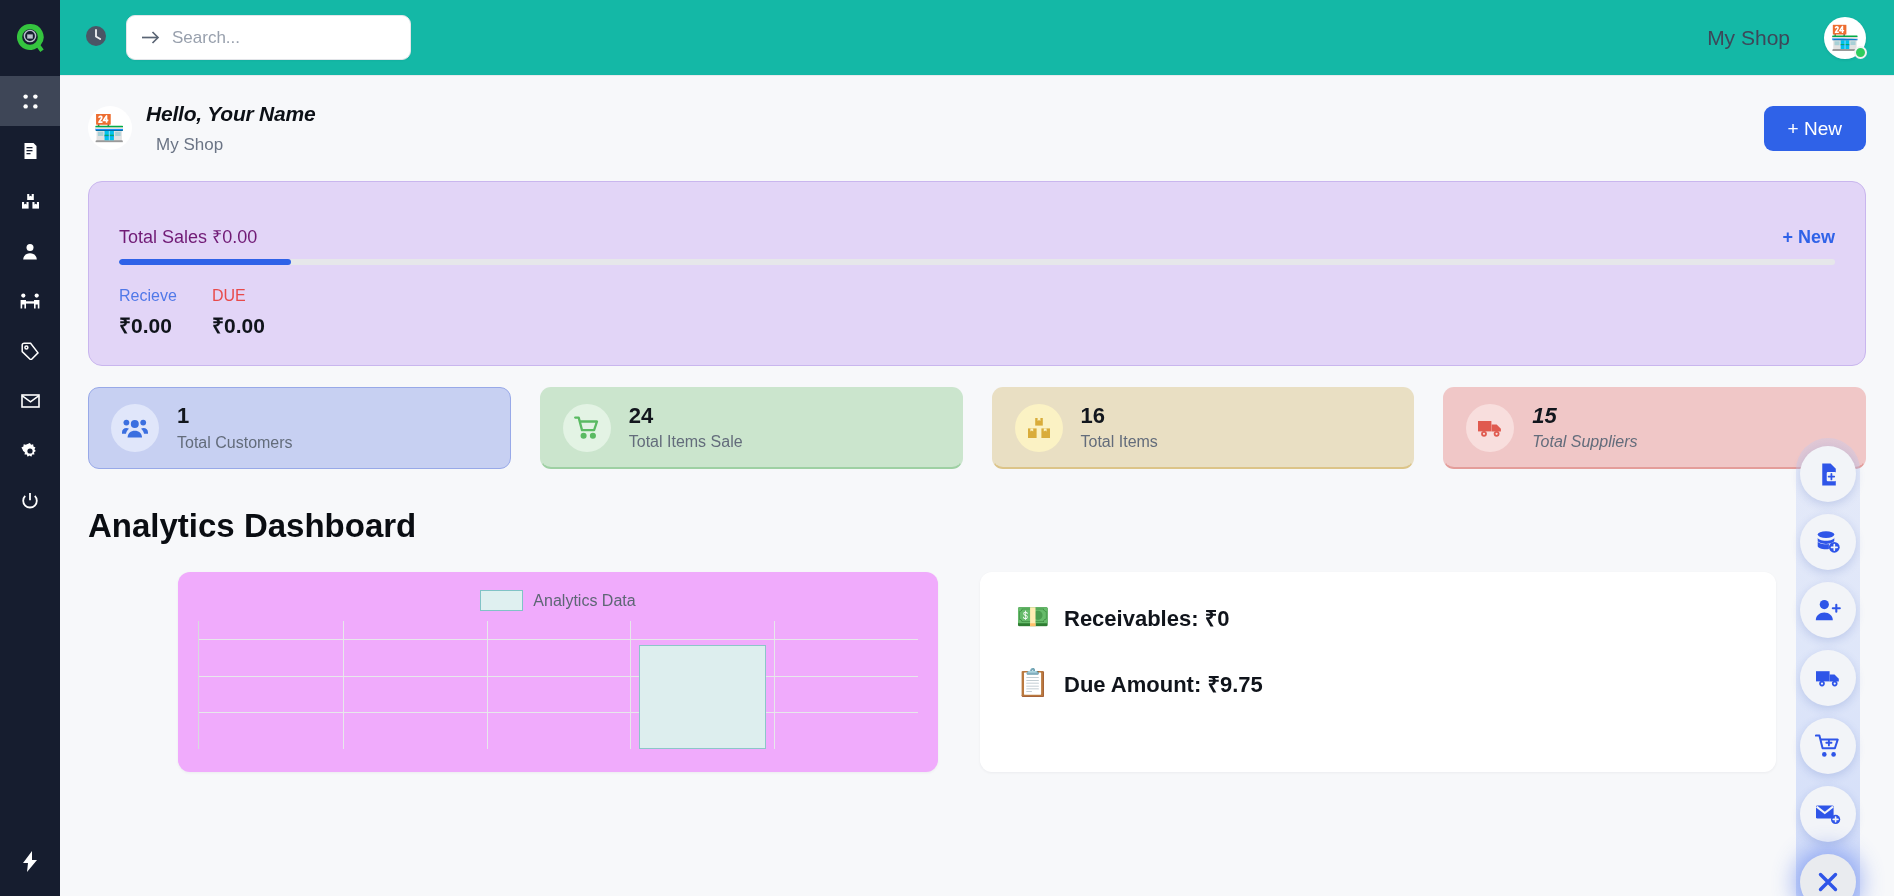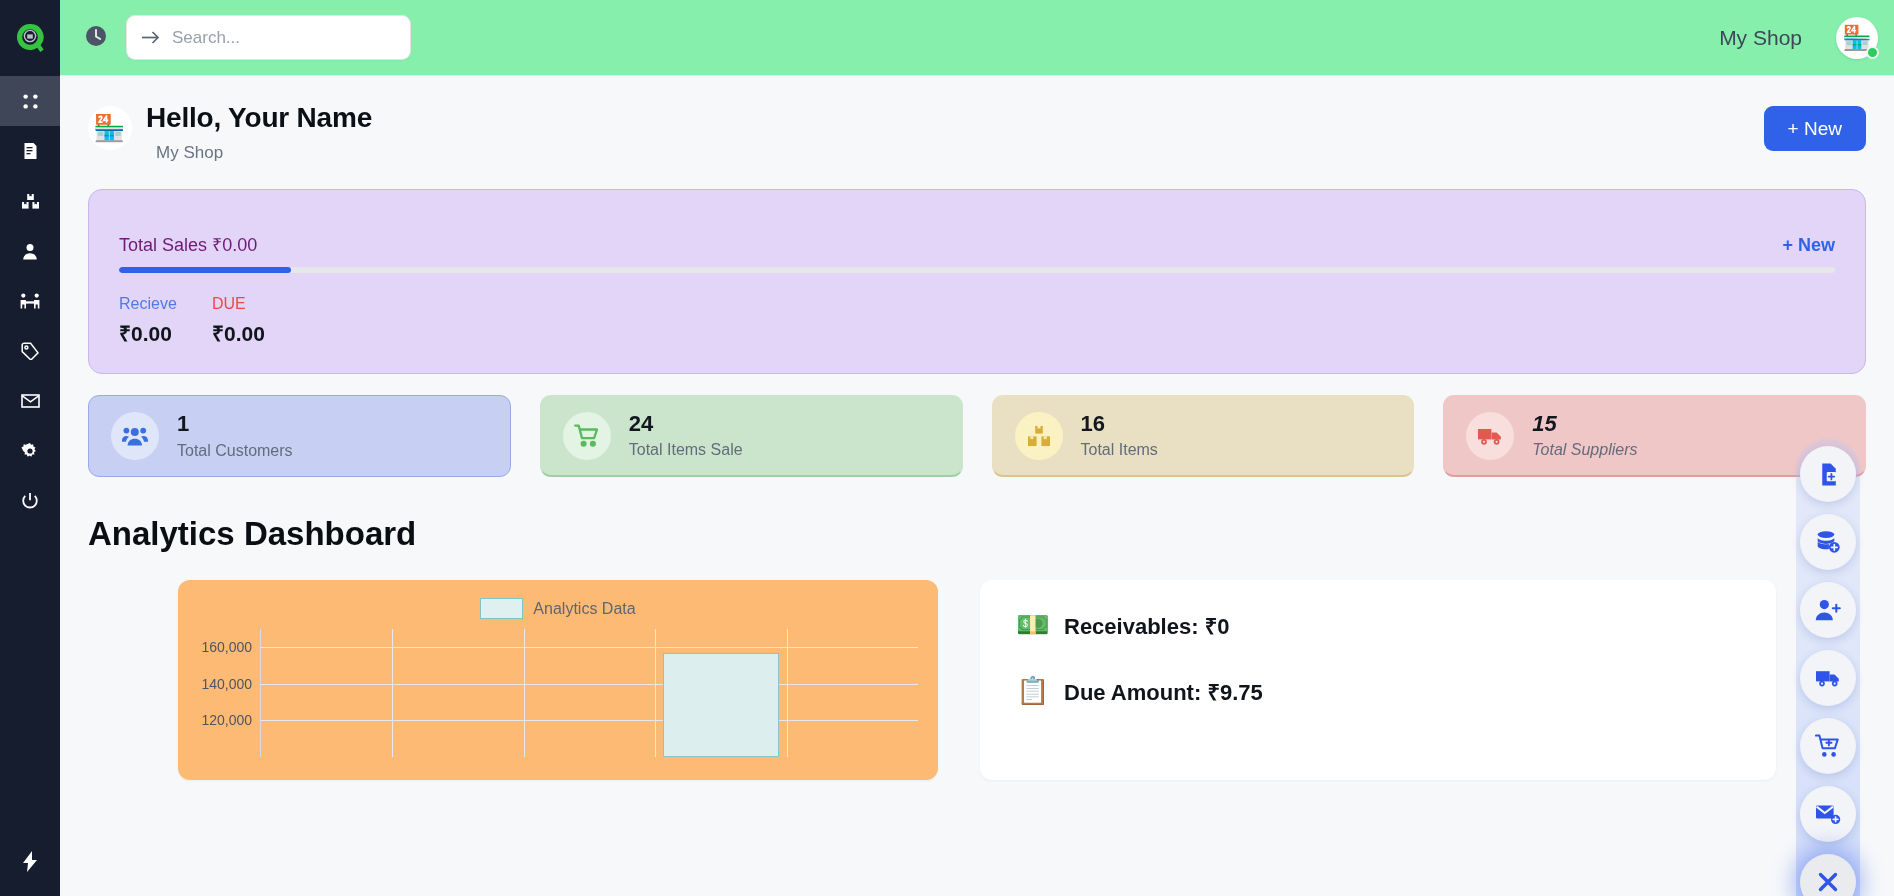--- a/index.html
+++ b/index.html
@@ -46,23 +46,23 @@
     flex: 1 1 auto; height: 896px;
     display: flex; flex-direction: column;
     position: relative;
     overflow: hidden;
     background: #f7f8fa;
   }
 
   
   .topbar {
     height: 76px; flex: 0 0 76px;
-    background: #86efac;
+    background: #14b8a6;
     display: flex; align-items: center;
-    padding: 0 16px 0 24px;
+    padding: 0 28px 0 24px;
     gap: 18px;
     border-bottom: 1px solid #e8e9ec;
   }
   .clock-btn { color: #4b5565; display:flex; align-items:center; cursor:pointer;}
   .searchbox {
     width: 285px; height: 45px;
     background: #ffffff;
     border: 1px solid #e3e5e9;
     border-radius: 9px;
     display: flex; align-items: center;
@@ -103,21 +103,21 @@
   
   .greet-row { display: flex; align-items: flex-start; gap: 0; }
   .greet-left { display: flex; align-items: flex-start; gap: 14px; }
   .greet-emoji {
     width: 44px; height: 44px; border-radius: 50%;
     background: #ffffff;
     display:flex; align-items:center; justify-content:center;
     font-size: 26px; line-height:1;
     margin-top: 4px;
   }
-  .greet-title { font-size: 28px; font-weight: bold; color: #0c1016; letter-spacing: -.2px; }
+  .greet-title { font-size: 21px; font-weight: bold; color: #0c1016; letter-spacing: -.2px; font-style: italic; }
   .greet-sub { font-size: 17px; color: #6b7485; margin-top: 9px; margin-left: 10px; }
   .greet-spacer { flex: 1 1 auto; }
   .btn-new {
     background: #2f62e8; color: #fff;
     border: none; border-radius: 9px;
     font-family: "Liberation Sans", sans-serif;
     font-size: 19px;
     padding: 0 24px; height: 45px;
     margin-top: 4px;
     cursor: pointer;
@@ -173,21 +173,21 @@
 
   
   .analytics-title {
     text-align: left;
     font-size: 33px; font-weight: bold; color: #0a0d12;
     margin-top: 38px;
   }
   .panels { display: flex; gap: 42px; margin-top: 27px; padding: 0 90px; }
   .panel-chart {
     flex: 0 0 760px;
-    background: #fdba74;
+    background: #f0abfc;
     border-radius: 12px;
     padding: 18px 20px 0 20px;
     height: 200px;
     box-shadow: 0 1px 3px rgba(16,24,40,.05);
     overflow: hidden;
   }
   .panel-info {
     flex: 1 1 auto;
     background: #fff;
     border-radius: 12px;
@@ -486,25 +486,20 @@
 
       <div class="analytics-title">Analytics Dashboard</div>
 
       <div class="panels">
         <div class="panel-chart">
           <div class="legend">
             <div class="legend-swatch"></div>
             <div class="legend-text">Analytics Data</div>
           </div>
           <div class="chart-area">
-            <div class="y-axis" id="y-axis">
-                <div class="y-tick" style="top: 18.2857px;">160,000</div>
-                <div class="y-tick" style="top: 54.8571px;">140,000</div>
-                <div class="y-tick" style="top: 91.4286px;">120,000</div>
-              </div>
             <div class="plot" id="plot">
                 <div class="gridline-h" style="top: 18.2857px;"></div>
                 <div class="gridline-h" style="top: 54.8571px;"></div>
                 <div class="gridline-h" style="top: 91.4286px;"></div>
                 <div class="gridline-v" style="left: 20%;"></div>
                 <div class="gridline-v" style="left: 40%;"></div>
                 <div class="gridline-v" style="left: 60%;"></div>
                 <div class="gridline-v" style="left: 80%;"></div>
                 <div class="bar" style="left: 61.2%; width: 17.6%; background: rgb(221, 238, 238); border-color: rgb(140, 198, 201); height: 104.229px;"></div>
               </div>

